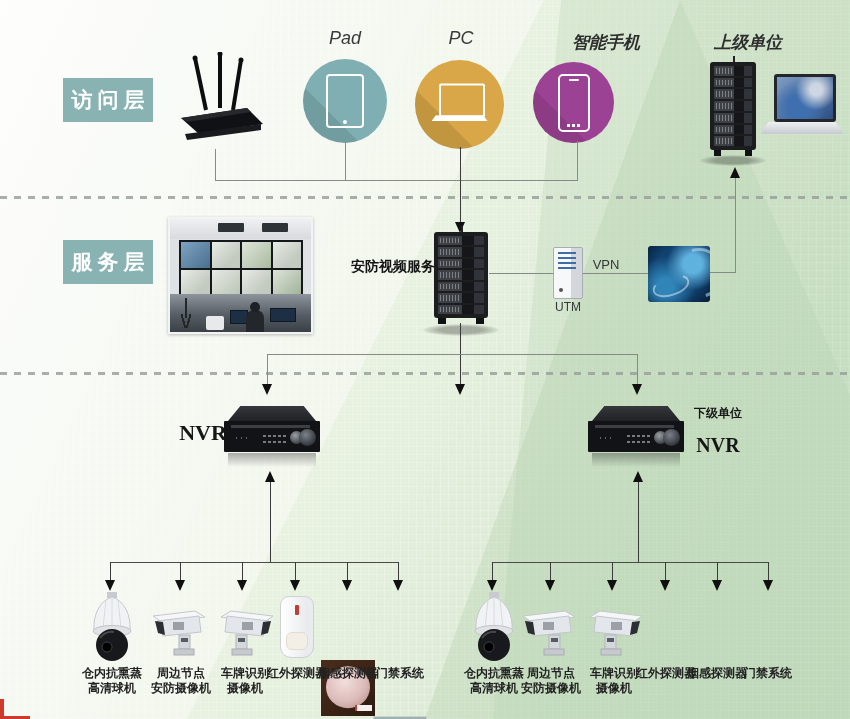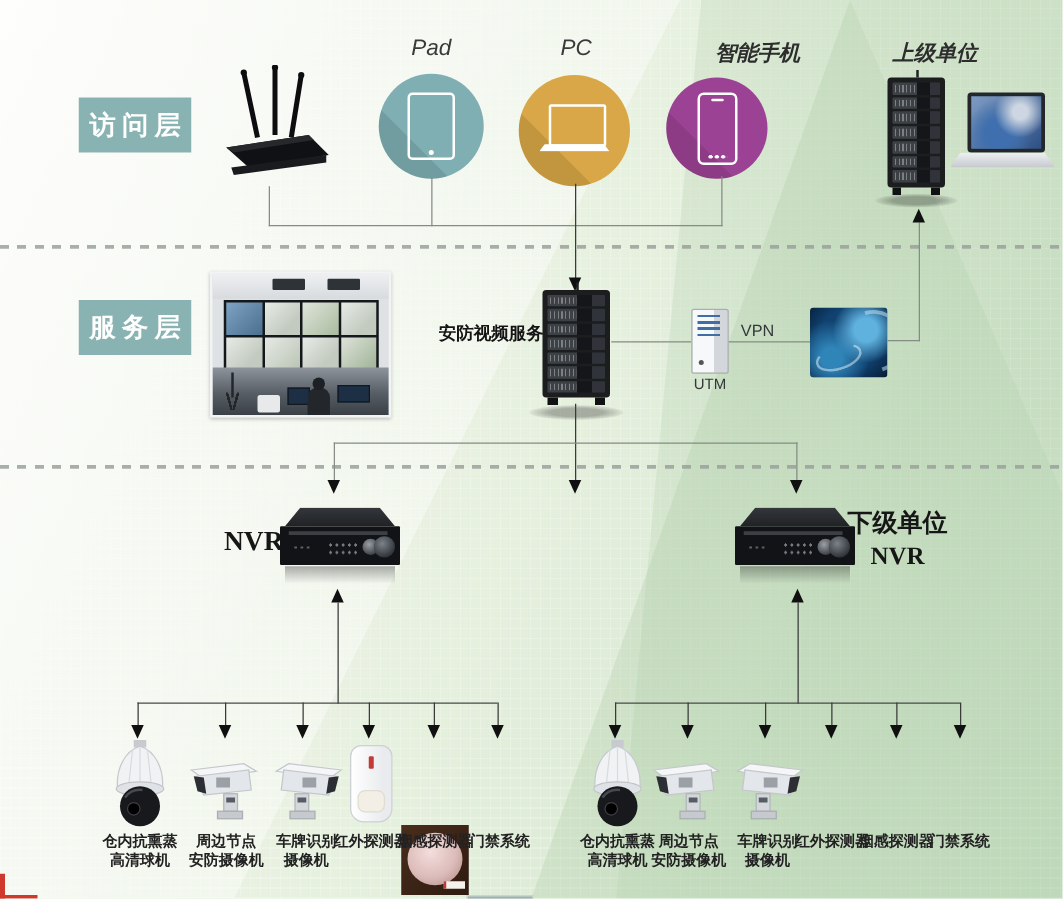--- a/index.html
+++ b/index.html
@@ -323,21 +323,21 @@
     <div class="nvr-front">
       <i class="stripe"></i>
         <i class="led"></i>
         <i class="btns"></i>
         <i class="pad"></i>
         <i class="knob"></i>
     </div>
     <div class="nvr-refl"></div>
   </div>
 
-  <div class="serif-label" style="left:718px; top:405px; font-size:20px;">下级单位</div>
+  <div class="serif-label" style="left:718px; top:405px; font-size:12px;">下级单位</div>
   <div class="serif-label" style="left:718px; top:434px; font-size:20px;">NVR</div>
 
   <div class="arrow-up" style="left:265px; top:471px;"></div>
   <div class="shaft" style="left:270px; top:482px; height:81px;"></div>
   <div class="arrow-up" style="left:633px; top:471px;"></div>
   <div class="shaft" style="left:638px; top:482px; height:81px;"></div>
 
   <div class="hline" style="left:110px; top:562px; width:288px; background:#4a4a4a;"></div>
   <div class="shaft" style="left:110px; top:562px; height:19px;"></div>
     <div class="arrow-down" style="left:105px; top:580px;"></div>

